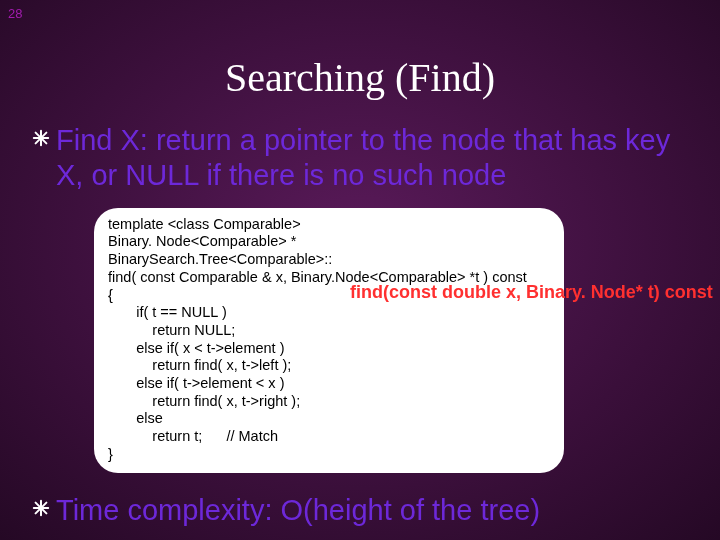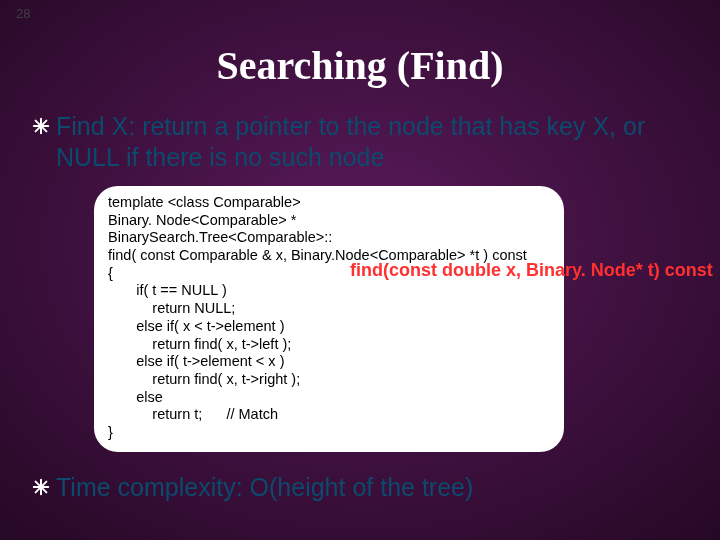--- a/index.html
+++ b/index.html
@@ -8,51 +8,50 @@
     background: radial-gradient(ellipse 900px 700px at 50% 45%, #5a1a5a 0%, #3a0f3a 35%, #1a051a 70%, #000000 100%);
     font-family: Arial, Helvetica, sans-serif;
     color: #ffffff;
     position: relative;
   }
   .page-number {
     position: absolute;
     top: 6px;
     left: 8px;
     font-size: 13px;
-    color: #404040;
-    margin-left: 8px;
+    color: #a21caf;
   }
   .title {
     text-align: center;
     font-family: "Times New Roman", Times, serif;
     font-size: 40px;
-    font-weight: bold;
-    margin-top: 42px;
+    font-weight: normal;
+    margin-top: 54px;
     color: #ffffff;
   }
   .content {
     margin-top: 22px;
     padding: 0 38px 0 56px;
   }
   .bullet-row {
     display: flex;
     align-items: flex-start;
     margin-left: -24px;
   }
   .bullet-icon {
     flex: 0 0 auto;
     width: 18px;
     height: 18px;
     margin-top: 6px;
     margin-right: 6px;
   }
   .bullet-text {
-    font-size: 25px;
+    font-size: 29px;
     line-height: 1.22;
-    color: #0c4a6e;
+    color: #6d28d9;
   }
   .code-area {
     position: relative;
     margin-top: 14px;
     margin-left: 38px;
     width: 520px;
   }
   .code-block {
     background: #ffffff;
     color: #000000;

